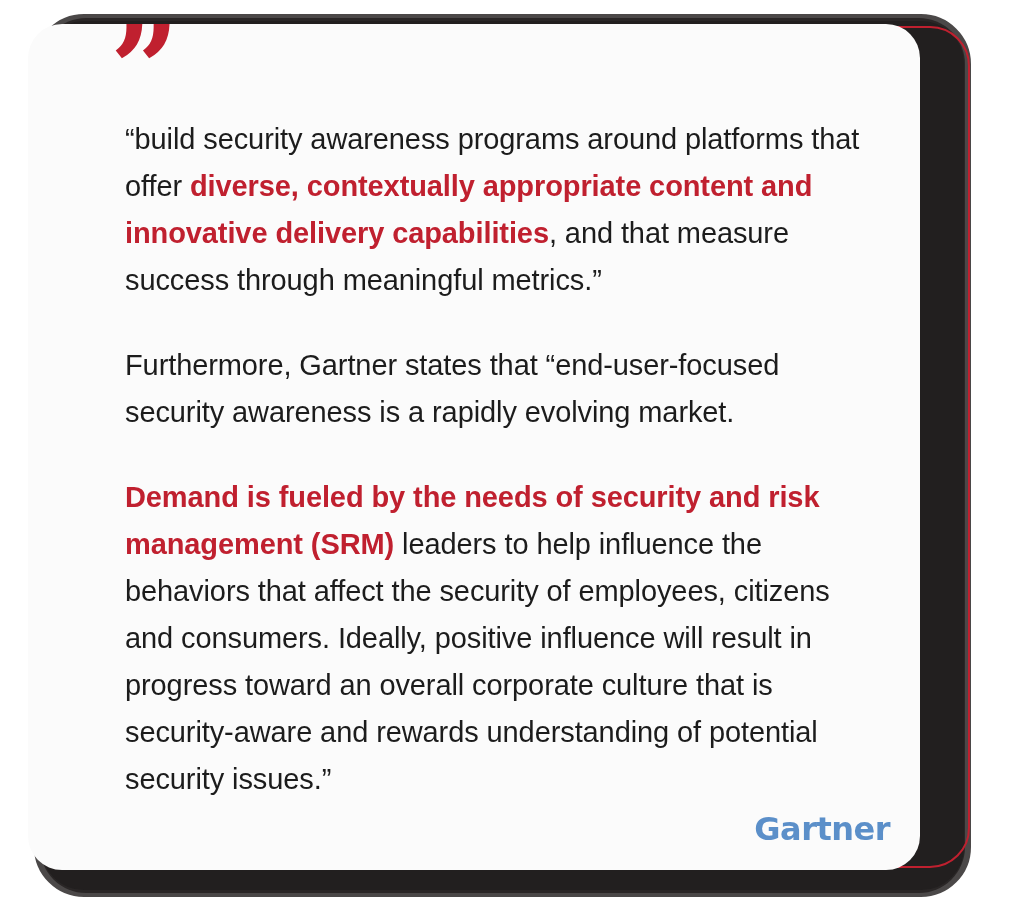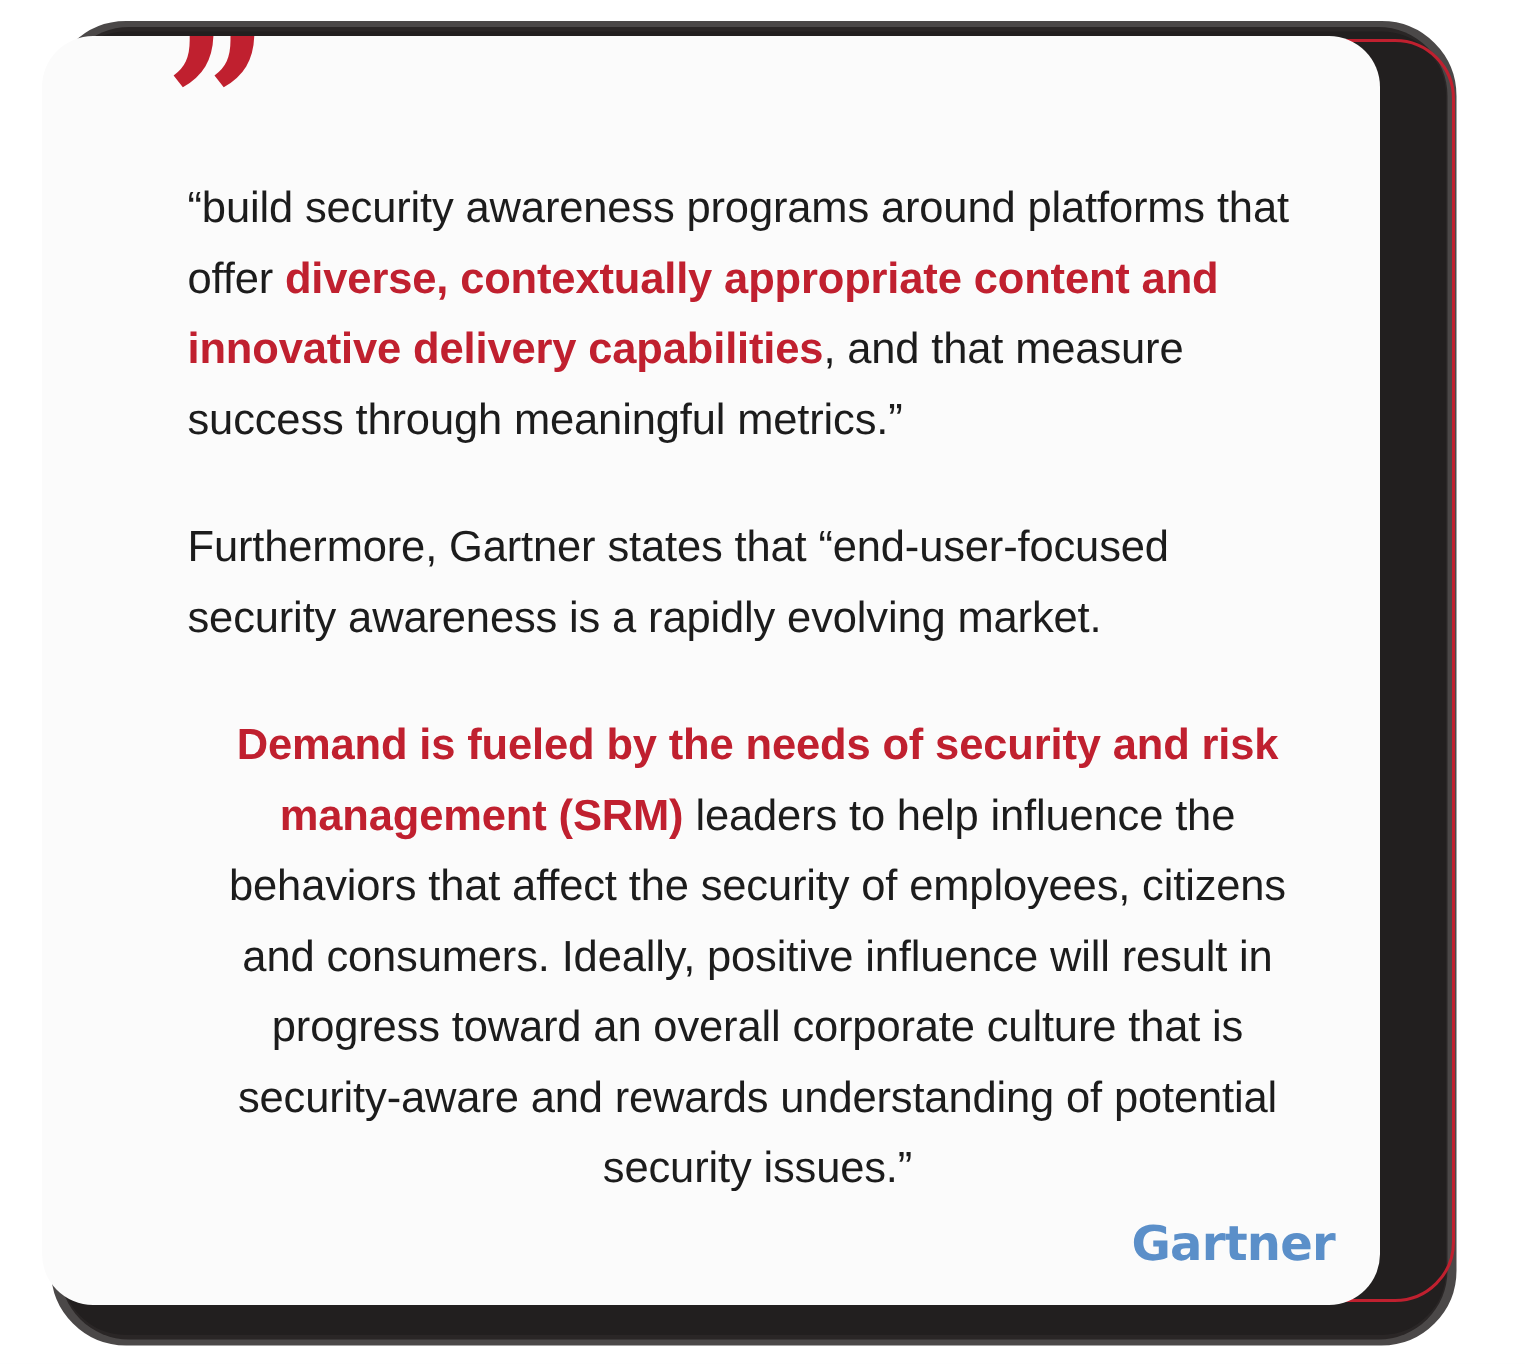--- a/index.html
+++ b/index.html
@@ -90,21 +90,21 @@
     width: 760px;
   }
 
   .para {
     font-size: 29px;
     line-height: 47px;
     color: #1c1c1c;
     letter-spacing: -0.1px;
     margin: 0 0 38px 0;
   }
-  .para:last-of-type { margin-bottom: 0; text-align: center; }
+  .para:last-of-type { margin-bottom: 0; }
 
   .hl {
     color: #c0202f;
     font-weight: bold;
   }
 
   .gartner-logo {
     position: absolute;
     right: 30px;
     bottom: 22px;

